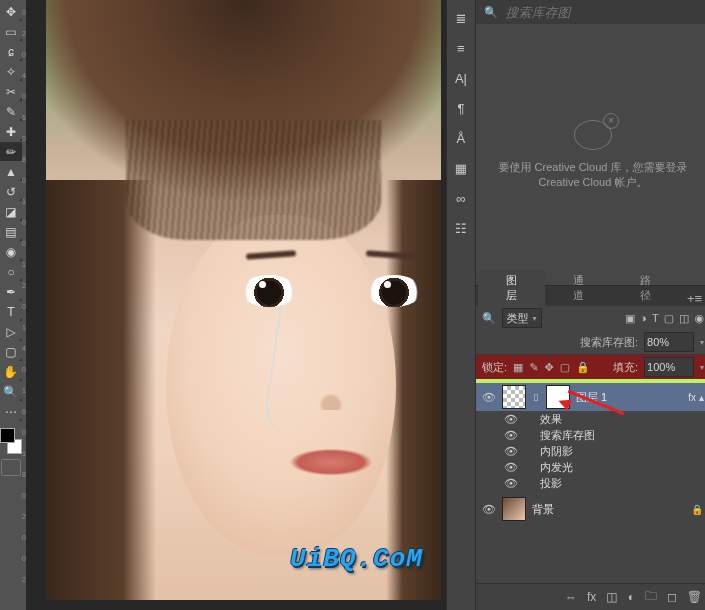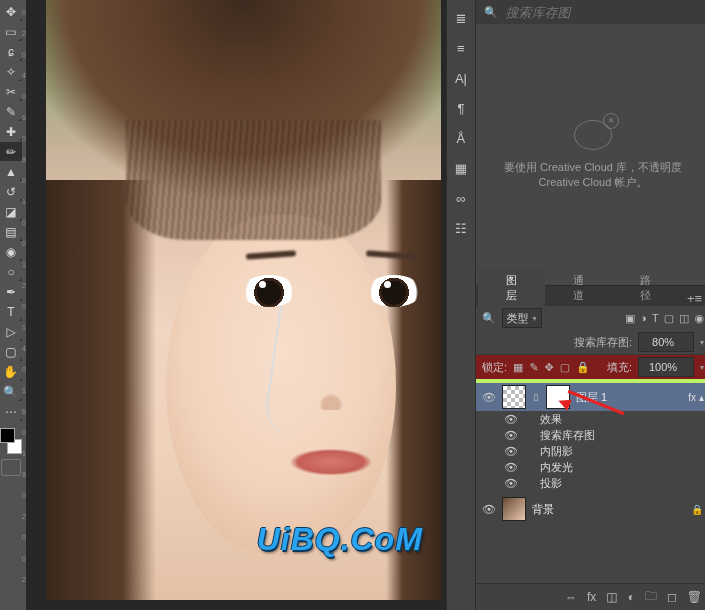--- a/index.html
+++ b/index.html
@@ -27,21 +27,21 @@
   .eye{position:absolute;width:56px;height:32px;background:radial-gradient(circle at 50% 55%,#1a120c 0 12px,#342217 12px 15px,#fff 15px 22px,rgba(255,255,255,0) 24px);border-radius:50%}
   .eye.l{top:275px;left:195px}
   .eye.r{top:275px;left:320px}
   .eye::before{content:"";position:absolute;top:6px;left:18px;width:7px;height:7px;background:#fff;border-radius:50%}
   .brow{position:absolute;width:50px;height:6px;background:#4a342a;border-radius:3px;filter:blur(1px)}
   .brow.l{top:252px;left:200px;transform:rotate(-4deg)}
   .brow.r{top:252px;left:320px;transform:rotate(4deg)}
   .nose{position:absolute;top:360px;left:270px;width:30px;height:50px;background:radial-gradient(circle at 50% 90%,rgba(180,120,90,.35) 0 8px,rgba(0,0,0,0) 12px)}
   .mouth{position:absolute;top:445px;left:230px;width:110px;height:38px;background:radial-gradient(ellipse 55px 18px at 50% 45%,#d67a70 0%,#c45e56 60%,rgba(196,94,86,0) 75%);border-radius:50%}
   .tear{position:absolute;top:305px;left:225px;width:30px;height:130px;border-left:2px solid rgba(200,220,235,.6);border-radius:0 0 0 40px;transform:skewX(-8deg);filter:blur(.5px)}
-  .watermark{position:absolute;bottom:42px;right:18px;font-family:Liberation Sans, sans-serif;font-size:32px;font-weight:900;font-style:italic;color:#2aa4ef;text-shadow:1px 2px 0 #0b3a60,-1px 0 0 #0b3a60,0 -1px 0 #0b3a60,2px 3px 3px rgba(0,0,0,.5);letter-spacing:1px}
+  .watermark{position:absolute;bottom:26px;right:18px;font-family:Liberation Mono, monospace;font-size:26px;font-weight:900;font-style:italic;color:#2aa4ef;text-shadow:1px 2px 0 #0b3a60,-1px 0 0 #0b3a60,0 -1px 0 #0b3a60,2px 3px 3px rgba(0,0,0,.5);letter-spacing:1px}
   .arrow1{position:absolute;top:150px;left:27px;width:28px;height:28px;pointer-events:none}
   .arrow1::before{content:"";position:absolute;width:28px;height:3px;background:#e52121;top:14px;transform:rotate(35deg)}
   .arrow1::after{content:"";position:absolute;left:-3px;top:9px;width:0;height:0;border-right:11px solid #e52121;border-top:5px solid transparent;border-bottom:5px solid transparent;transform:rotate(35deg)}
   
   .right{flex:1;display:flex;background:#535353}
   .dock{width:28px;background:#444;display:flex;flex-direction:column;align-items:center;padding-top:10px;gap:14px;border-left:1px solid #2c2c2c;border-right:1px solid #2c2c2c}
   .dock div{width:16px;height:16px;color:#c8c8c8;display:flex;align-items:center;justify-content:center;font-size:13px;cursor:pointer}
   .panels{flex:1;display:flex;flex-direction:column;background:#3c3c3c}
   
   .cc{height:285px;background:#474747;display:flex;flex-direction:column;border-bottom:1px solid #2a2a2a}
@@ -56,21 +56,21 @@
   .ptab{padding:3px 28px;color:#9e9e9e;cursor:pointer}
   .ptab.on{background:#444;color:#e4e4e4}
   .add-btn{margin-left:auto;padding:0 8px;color:#aaa;font-size:13px}
   .row{height:24px;display:flex;align-items:center;padding:0 6px;gap:6px;background:#444}
   select,.combo{background:#3b3b3b;border:1px solid #2b2b2b;color:#d6d6d6;font-size:11px;height:18px}
   .combo{display:inline-flex;align-items:center;padding:0 4px}
   .combo::after{content:"▾";margin-left:4px;font-size:8px;color:#999}
   .mini-icons{margin-left:auto;display:flex;gap:5px;color:#bdbdbd;font-size:11px}
   .mini-icons span{cursor:pointer}
   .opacity-row .lbl{color:#bbb}
-  .input-pct{width:44px;background:#3b3b3b;border:1px solid #2b2b2b;color:#d6d6d6;font-size:11px;text-align:center;padding-right:8px;height:16px}
+  .input-pct{width:44px;background:#3b3b3b;border:1px solid #2b2b2b;color:#d6d6d6;font-size:11px;text-align:left;padding-right:2px;height:16px}
   .lock-row{background:#7f1d1d;border-top:1px solid #383838;border-bottom:4px solid #bef264}
   .lock-row .icons{display:flex;gap:6px;color:#b8b8b8}
   .layer-tree{flex:1;background:#444;overflow:auto;position:relative}
   .lyr{display:flex;align-items:center;height:28px;padding:0 6px;gap:6px}
   .lyr.sel{background:#5c6f8f}
   .eye-t{width:14px;text-align:center;color:#c9c9c9;cursor:pointer}
   .thumb{width:22px;height:22px;background:#fff;border:1px solid #222;position:relative}
   .thumb.checker{background:repeating-conic-gradient(#bbb 0 25%,#fff 0 50%) 0 0/8px 8px}
   .thumb.mask{background:#fff}
   .thumb.bg-th{background:linear-gradient(135deg,#6b4a34,#e8c8ae)}
@@ -186,21 +186,21 @@
 
     <div class="panels">
 
       <div class="cc">
         <div class="cc-search">
           <span>🔍</span>
           <input placeholder="搜索库存图" style="">
         </div>
         <div class="cc-body">
           <div class="cc-cloud"></div>
-          <div>要使用 Creative Cloud 库，不透明度 Creative Cloud 帐户。</div>
+          <div>要使用 Creative Cloud 库，您需要登录 Creative Cloud 帐户。</div>
         </div>
       </div>
 
       <div class="layers">
         <div class="ptabs">
           <div class="ptab on">图层</div>
           <div class="ptab">通道</div>
           <div class="ptab">路径</div>
           <div class="add-btn">+≡</div>
         </div>

